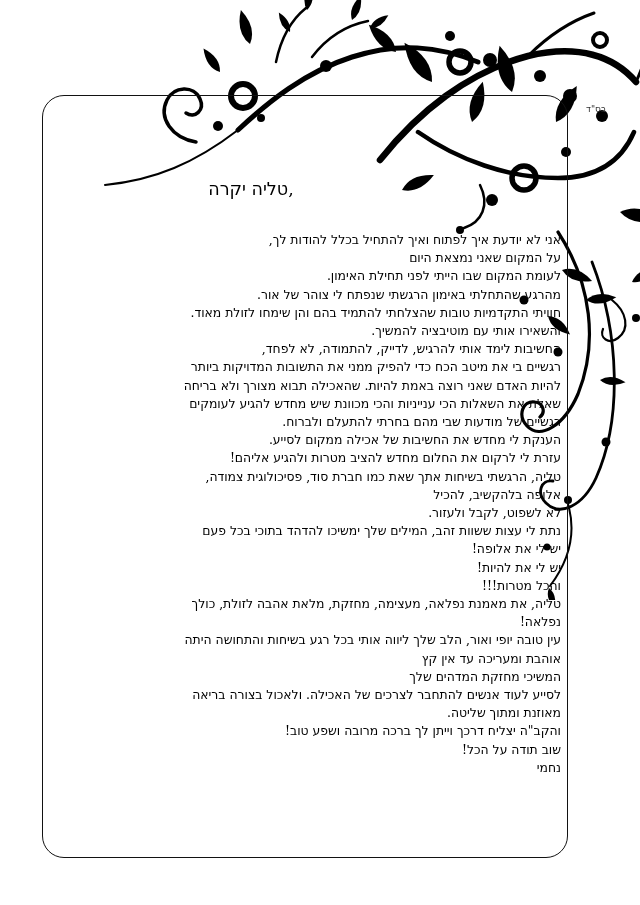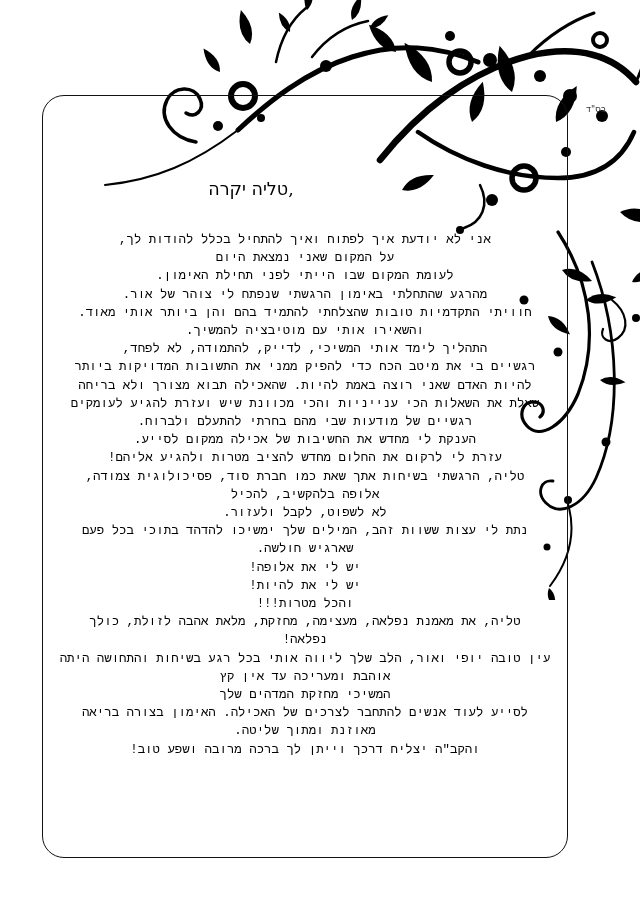--- a/index.html
+++ b/index.html
@@ -20,22 +20,22 @@
     box-sizing:border-box;background:transparent;
   }
   .title{
     position:absolute;top:82px;left:0;width:100%;
     text-align:center;font-size:17.5px;line-height:22px;
     transform:translateX(-54px);
     font-family:"DejaVu Serif","DejaVu Sans",sans-serif;
   }
   .letter-body{
     position:absolute;top:135px;left:6px;right:6px;
-    direction:rtl;text-align:center;
-    font-size:12.4px;line-height:18.2px;font-family:Liberation Mono, monospace;
+    direction:rtl;
+    font-size:12.4px;line-height:18.2px;
   }
   .line{white-space:nowrap;}
   .signature{white-space:nowrap;}
   .ornament{
     position:absolute;left:100px;top:0;width:540px;height:600px;
     pointer-events:none;
   }
 </style>
 </head>
 <body>
@@ -117,40 +117,41 @@
 <div class="bsd">בס"ד</div>
 
 <div class="frame">
   <div class="title">טליה יקרה,</div>
   <div class="letter-body">
     <div>
         <div class="line">אני לא יודעת איך לפתוח ואיך להתחיל בכלל להודות לך,</div>
         <div class="line">על המקום שאני נמצאת היום</div>
         <div class="line">לעומת המקום שבו הייתי לפני תחילת האימון.</div>
         <div class="line">מהרגע שהתחלתי באימון הרגשתי שנפתח לי צוהר של אור.</div>
-        <div class="line">חוויתי התקדמיות טובות שהצלחתי להתמיד בהם והן ביותר אותי מאוד.</div>
+        <div class="line">חוויתי התקדמיות טובות שהצלחתי להתמיד בהם והן שימחו לזולת מאוד.</div>
         <div class="line">והשאירו אותי עם מוטיבציה להמשיך.</div>
-        <div class="line">התהליך לימד אותי המשיכי, לדייק, להתמודה, לא לפחד,</div>
+        <div class="line">החשיבות לימד אותי להרגיש, לדייק, להתמודה, לא לפחד,</div>
         <div class="line">רגשיים בי את מיטב הכח כדי להפיק ממני את התשובות המדויקות ביותר</div>
         <div class="line">להיות האדם שאני רוצה באמת להיות. שהאכילה תבוא מצורך ולא בריחה</div>
-        <div class="line">שאלת את השאלות הכי ענייניות והכי מכוונת שיש ועזרת להגיע לעומקים</div>
+        <div class="line">שאלת את השאלות הכי ענייניות והכי מכוונת שיש מחדש להגיע לעומקים</div>
         <div class="line">רגשיים של מודעות שבי מהם בחרתי להתעלם ולברוח.</div>
         <div class="line">הענקת לי מחדש את החשיבות של אכילה ממקום לסייע.</div>
         <div class="line">עזרת לי לרקום את החלום מחדש להציב מטרות ולהגיע אליהם!</div>
         <div class="line">טליה, הרגשתי בשיחות אתך שאת כמו חברת סוד, פסיכולוגית צמודה,</div>
         <div class="line">אלופה בלהקשיב, להכיל</div>
         <div class="line">לא לשפוט, לקבל ולעזור.</div>
         <div class="line">נתת לי עצות ששוות זהב, המילים שלך ימשיכו להדהד בתוכי בכל פעם</div>
-        <div class="line">שארגיש חולשה.</div>
         <div class="line">יש לי את אלופה!</div>
         <div class="line">יש לי את להיות!</div>
         <div class="line">והכל מטרות!!!</div>
         <div class="line">טליה, את מאמנת נפלאה, מעצימה, מחזקת, מלאת אהבה לזולת, כולך</div>
         <div class="line">נפלאה!</div>
         <div class="line">עין טובה יופי ואור, הלב שלך ליווה אותי בכל רגע בשיחות והתחושה היתה</div>
         <div class="line">אוהבת ומעריכה עד אין קץ</div>
         <div class="line">המשיכי מחזקת המדהים שלך</div>
-        <div class="line">לסייע לעוד אנשים להתחבר לצרכים של האכילה. האימון בצורה בריאה</div>
+        <div class="line">לסייע לעוד אנשים להתחבר לצרכים של האכילה. ולאכול בצורה בריאה</div>
         <div class="line">מאוזנת ומתוך שליטה.</div>
         <div class="line">והקב"ה יצליח דרכך וייתן לך ברכה מרובה ושפע טוב!</div>
+        <div class="line">שוב תודה על הכל!</div>
       </div>
+    <div class="signature">נחמי</div>
   </div>
 </div>
 
 </body></html>

